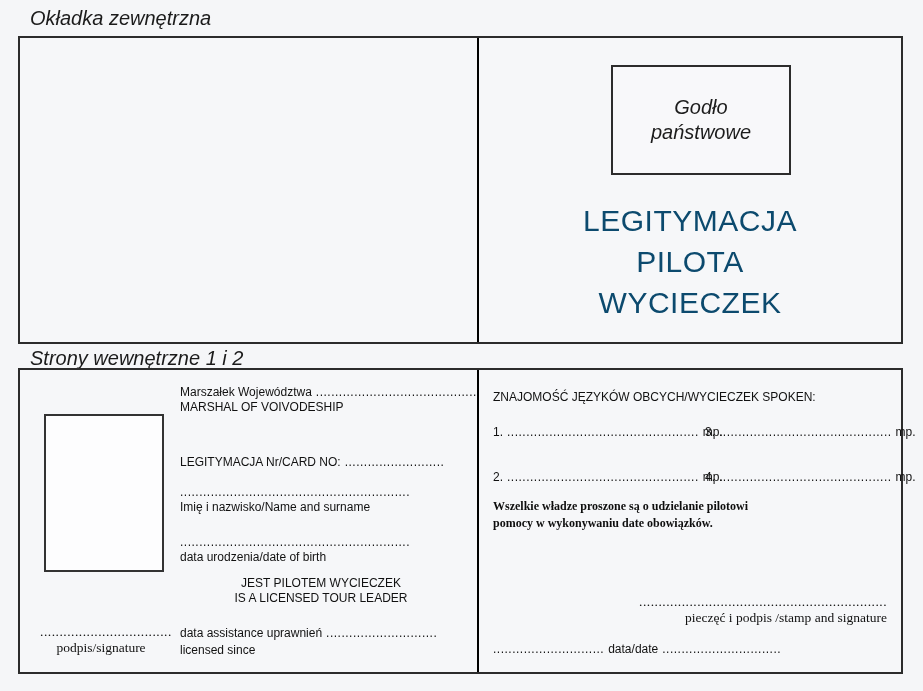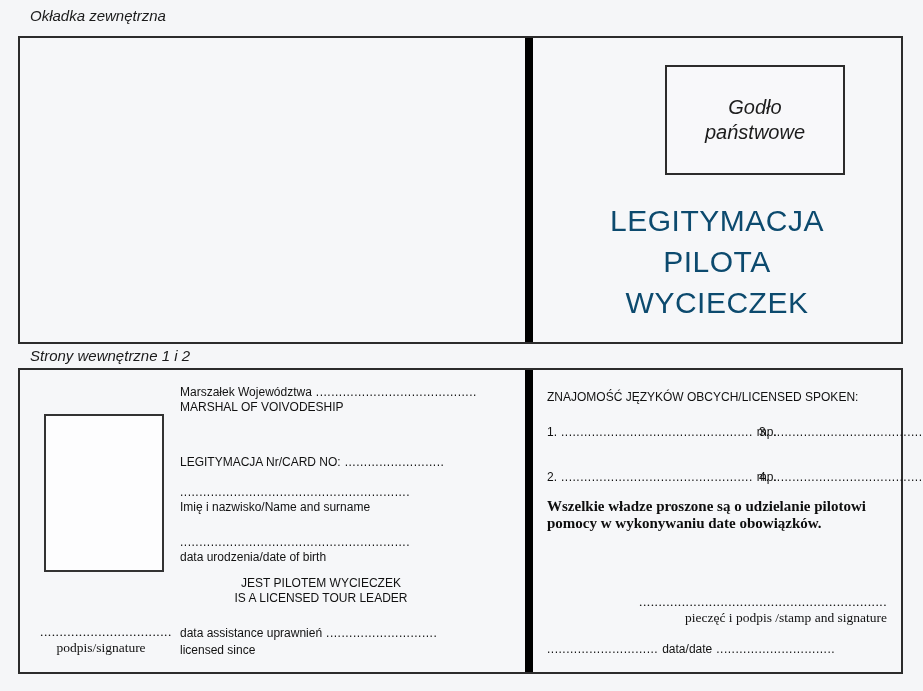--- a/index.html
+++ b/index.html
@@ -1,35 +1,34 @@
 <!DOCTYPE html>
 <html><head>
 <meta charset="utf-8">
 <style>
   html,body{margin:0;padding:0;background:#f5f6f8;}
   .stage{
     position:relative;width:923px;height:691px;background:#f5f6f8;
     font-family:"Liberation Sans",sans-serif;color:#141414;overflow:hidden;
   }
   .section-label{
-    position:absolute;font-style:italic;font-size:15px;color:#1b1b1b;
+    position:absolute;font-style:italic;font-size:20px;color:#1b1b1b;
     font-family:"Liberation Sans",sans-serif;white-space:nowrap;
   }
   #cover-label{left:30px;top:7px;}
   #inner-label{left:30px;top:347px;}
   .big-box{
     position:absolute;left:18px;width:885px;border:2px solid #2c2c2c;
     box-sizing:border-box;background:#f6f7f9;
   }
   #cover-box{top:36px;height:308px;}
   #inner-box{top:368px;height:306px;}
   .right-half{
     position:absolute;top:0;bottom:0;left:457px;right:0;
-    border-left:8px solid #000000;
-    margin-left:48px;
+    border-left:2px solid #000000;
   }
   
   .emblem-box{
     position:absolute;left:132px;top:27px;width:176px;height:106px;
     border:2px solid #2c2c2c;display:flex;flex-direction:column;
     align-items:center;justify-content:center;background:#f8f8fa;
   }
   .emblem-box span{
     font-style:italic;font-size:20px;line-height:25px;color:#1c1c1c;
   }
@@ -58,21 +57,21 @@
   }
   .sig-block div{line-height:16px;}
   
   .rrow{position:absolute;left:14px;right:10px;display:flex;}
   .rcell{white-space:nowrap;}
   .rcell .num{margin-right:4px;}
   .rcell .mp{margin-left:4px;}
   .rcell.c1{width:212px;}
   .para{
     position:absolute;left:14px;right:10px;
-    font-family:"Liberation Serif",serif;font-size:15px;font-weight:bold;
+    font-family:"Liberation Serif",serif;font-size:12px;font-weight:bold;
     color:#0e0e0e;line-height:17px;white-space:nowrap;
   }
   .stamp-block{
     position:absolute;right:14px;top:224px;width:300px;text-align:right;
     font-family:"Liberation Serif",serif;font-size:13.5px;color:#111;
   }
   .stamp-block div{line-height:16px;}
 </style>
 </head>
 <body>
@@ -127,21 +126,21 @@
       </div>
 
       <div class="serifline lcol" style="top:256px;">
         <span>data assistance uprawnień</span><span class="dots gap">.............................</span>
       </div>
       <div class="serifline lcol" style="top:273px;">licensed since</div>
     </div>
 
     <div class="right-half">
 
-      <div class="serifline" style="left:14px;top:20px;">ZNAJOMOŚĆ JĘZYKÓW OBCYCH/LICENSED SPOKEN:</div>
+      <div class="serifline" style="left:14px;top:20px;">ZNAJOMOŚĆ JĘZYKÓW OBCYCH/WYCIECZEK SPOKEN:</div>
 
       <div class="rrow" style="top:55px;">
         <div class="serifline rcell c1" style="position:static;">
           <span class="num">1.</span><span class="dots">..................................................</span><span class="mp">mp.</span>
         </div>
         <div class="serifline rcell" style="position:static;">
           <span class="num">3.</span><span class="dots">.............................................</span><span class="mp">mp.</span>
         </div>
       </div>
 

